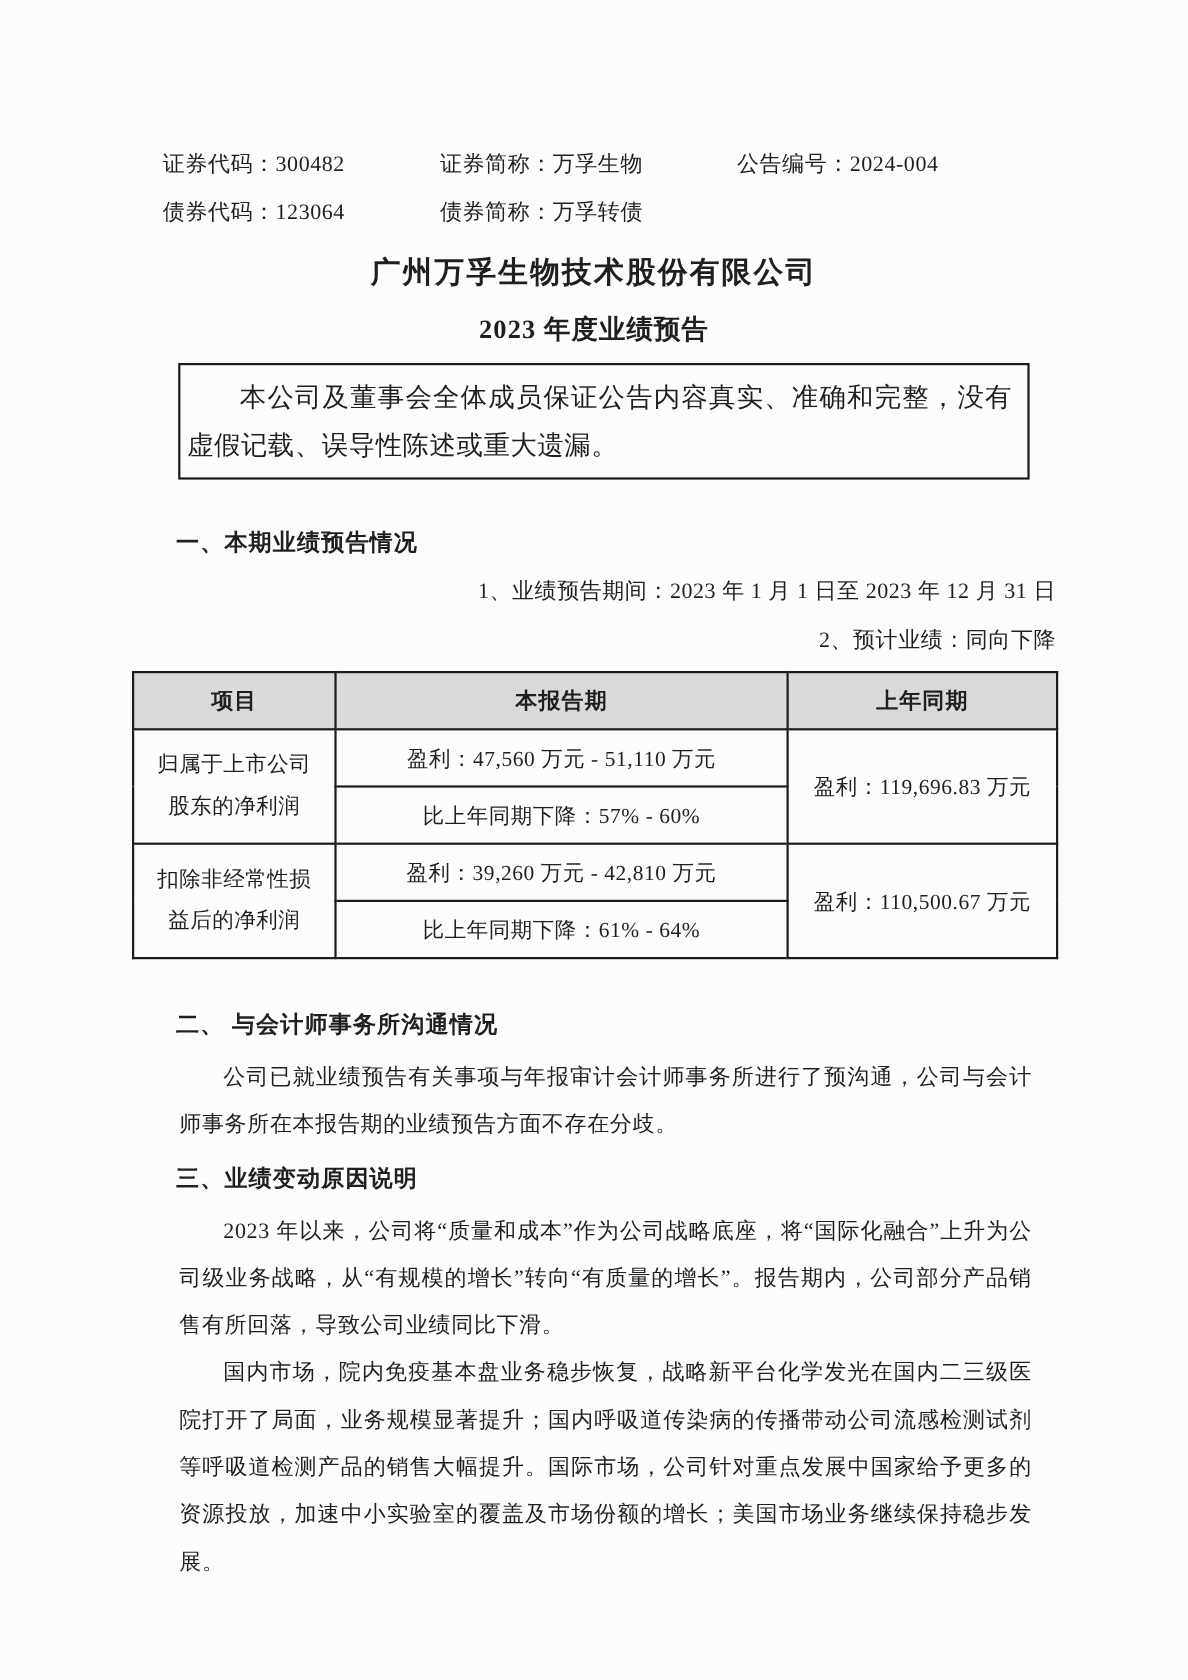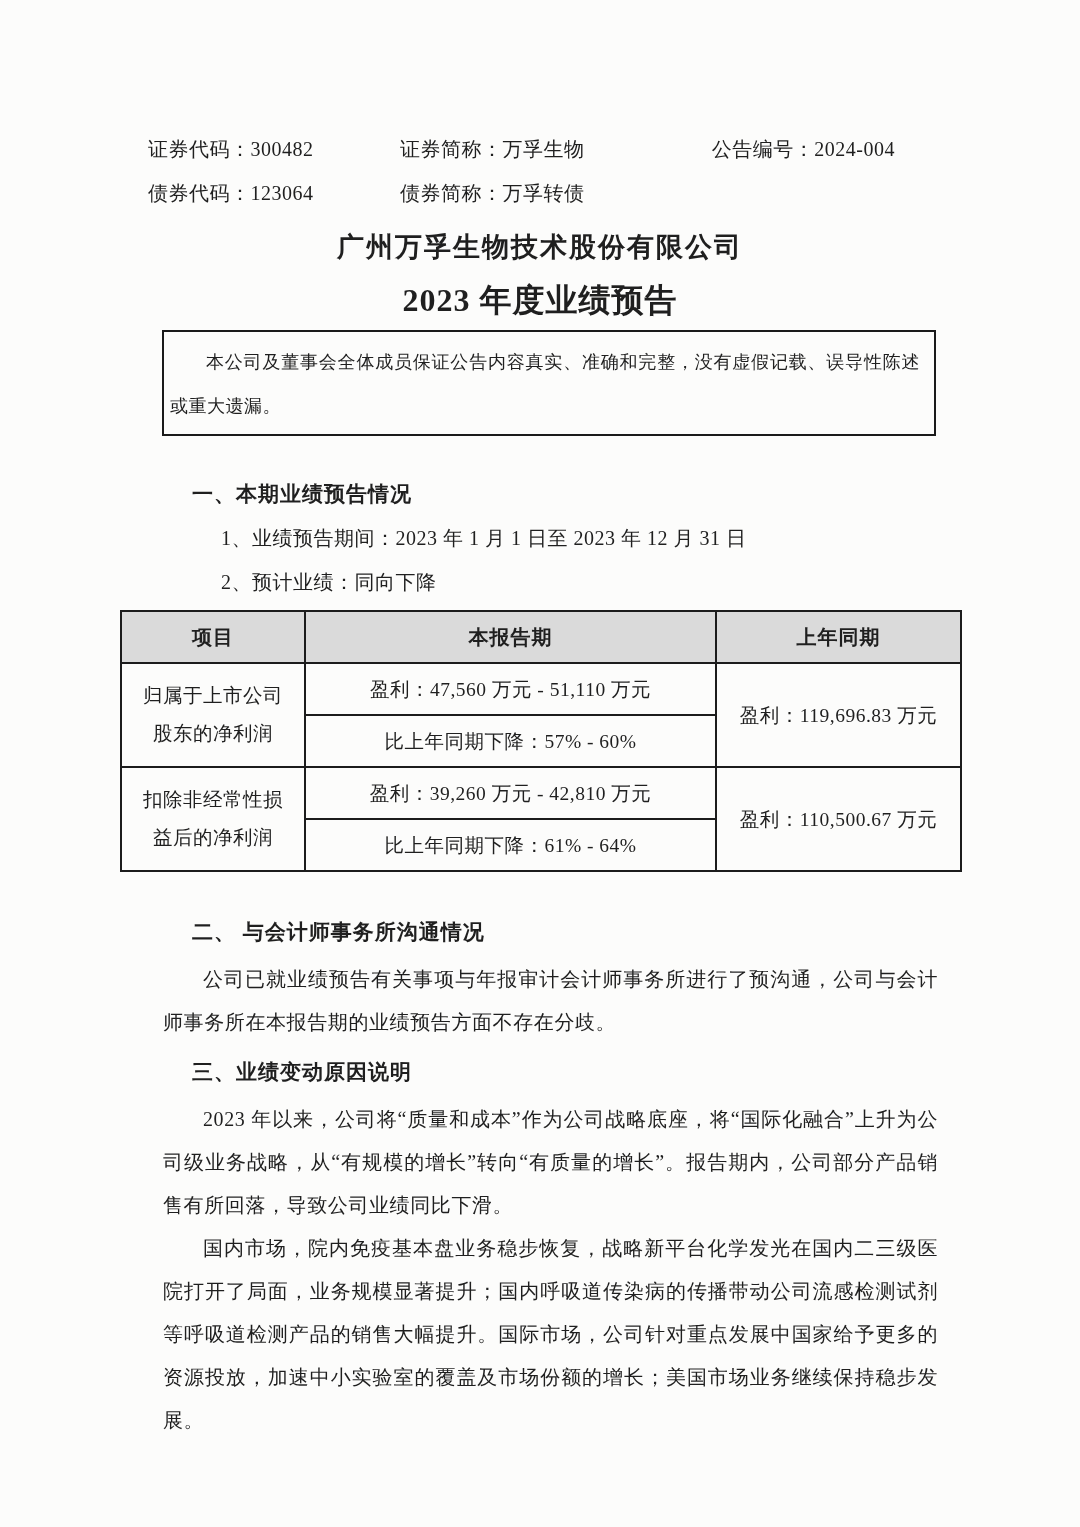--- a/index.html
+++ b/index.html
@@ -19,65 +19,66 @@
   
   .hdr-row {
     display: flex;
     font-size: 20px; line-height: 26px;
     margin-left: 28px; margin-right: 65px;
     letter-spacing: 0.5px;
   }
   .hdr-row + .hdr-row { margin-top: 18px; }
   .hdr-c1 { width: 252px; flex: 0 0 252px; }
   .hdr-c2 { width: 270px; flex: 0 0 270px; }
-  .hdr-c3 { flex: 1; text-align: right; }
+  .hdr-c3 { flex: 1; }
   
   .title {
     margin-top: 24px;
     text-align: center;
     font-size: 27px; line-height: 34px;
     font-weight: 700;
     letter-spacing: 2px;
     font-family: Liberation Sans, sans-serif;
   }
   .subtitle {
     margin-top: 20px;
     text-align: center;
-    font-size: 32px; line-height: 32px;
+    font-size: 24px; line-height: 32px;
     font-weight: 700;
     letter-spacing: 1px;
   }
   
   .disclaimer {
     margin-top: 14px;
     margin-left: 42px;
     width: 774px;
     border: 2px solid #1a1a1a;
     padding: 8px 14px 6px 6px;
   }
   .disclaimer p {
-    font-size: 18px; line-height: 44px;
+    font-size: 24px; line-height: 44px;
     text-indent: 2em;
     text-align: justify;
     letter-spacing: 0.5px;
   }
   
   .sec-heading {
     margin-top: 44px;
-    margin-left: 72px;
+    margin-left: 40px;
     font-size: 21px; line-height: 28px;
     font-weight: 700;
     font-family: "Liberation Sans", "DejaVu Sans", sans-serif;
     letter-spacing: 1px;
   }
   .sec-item {
     margin-top: 16px;
     margin-left: 101px;
     font-size: 20px; line-height: 28px;
     letter-spacing: 0.5px;
+    text-align: right;
   }
   
   .tbl-wrap { margin-top: 14px; }
   table.forecast {
     width: 840px;
     border-collapse: collapse;
     table-layout: fixed;
   }
   table.forecast th, table.forecast td {
     border: 2px solid #1c1c1c;

